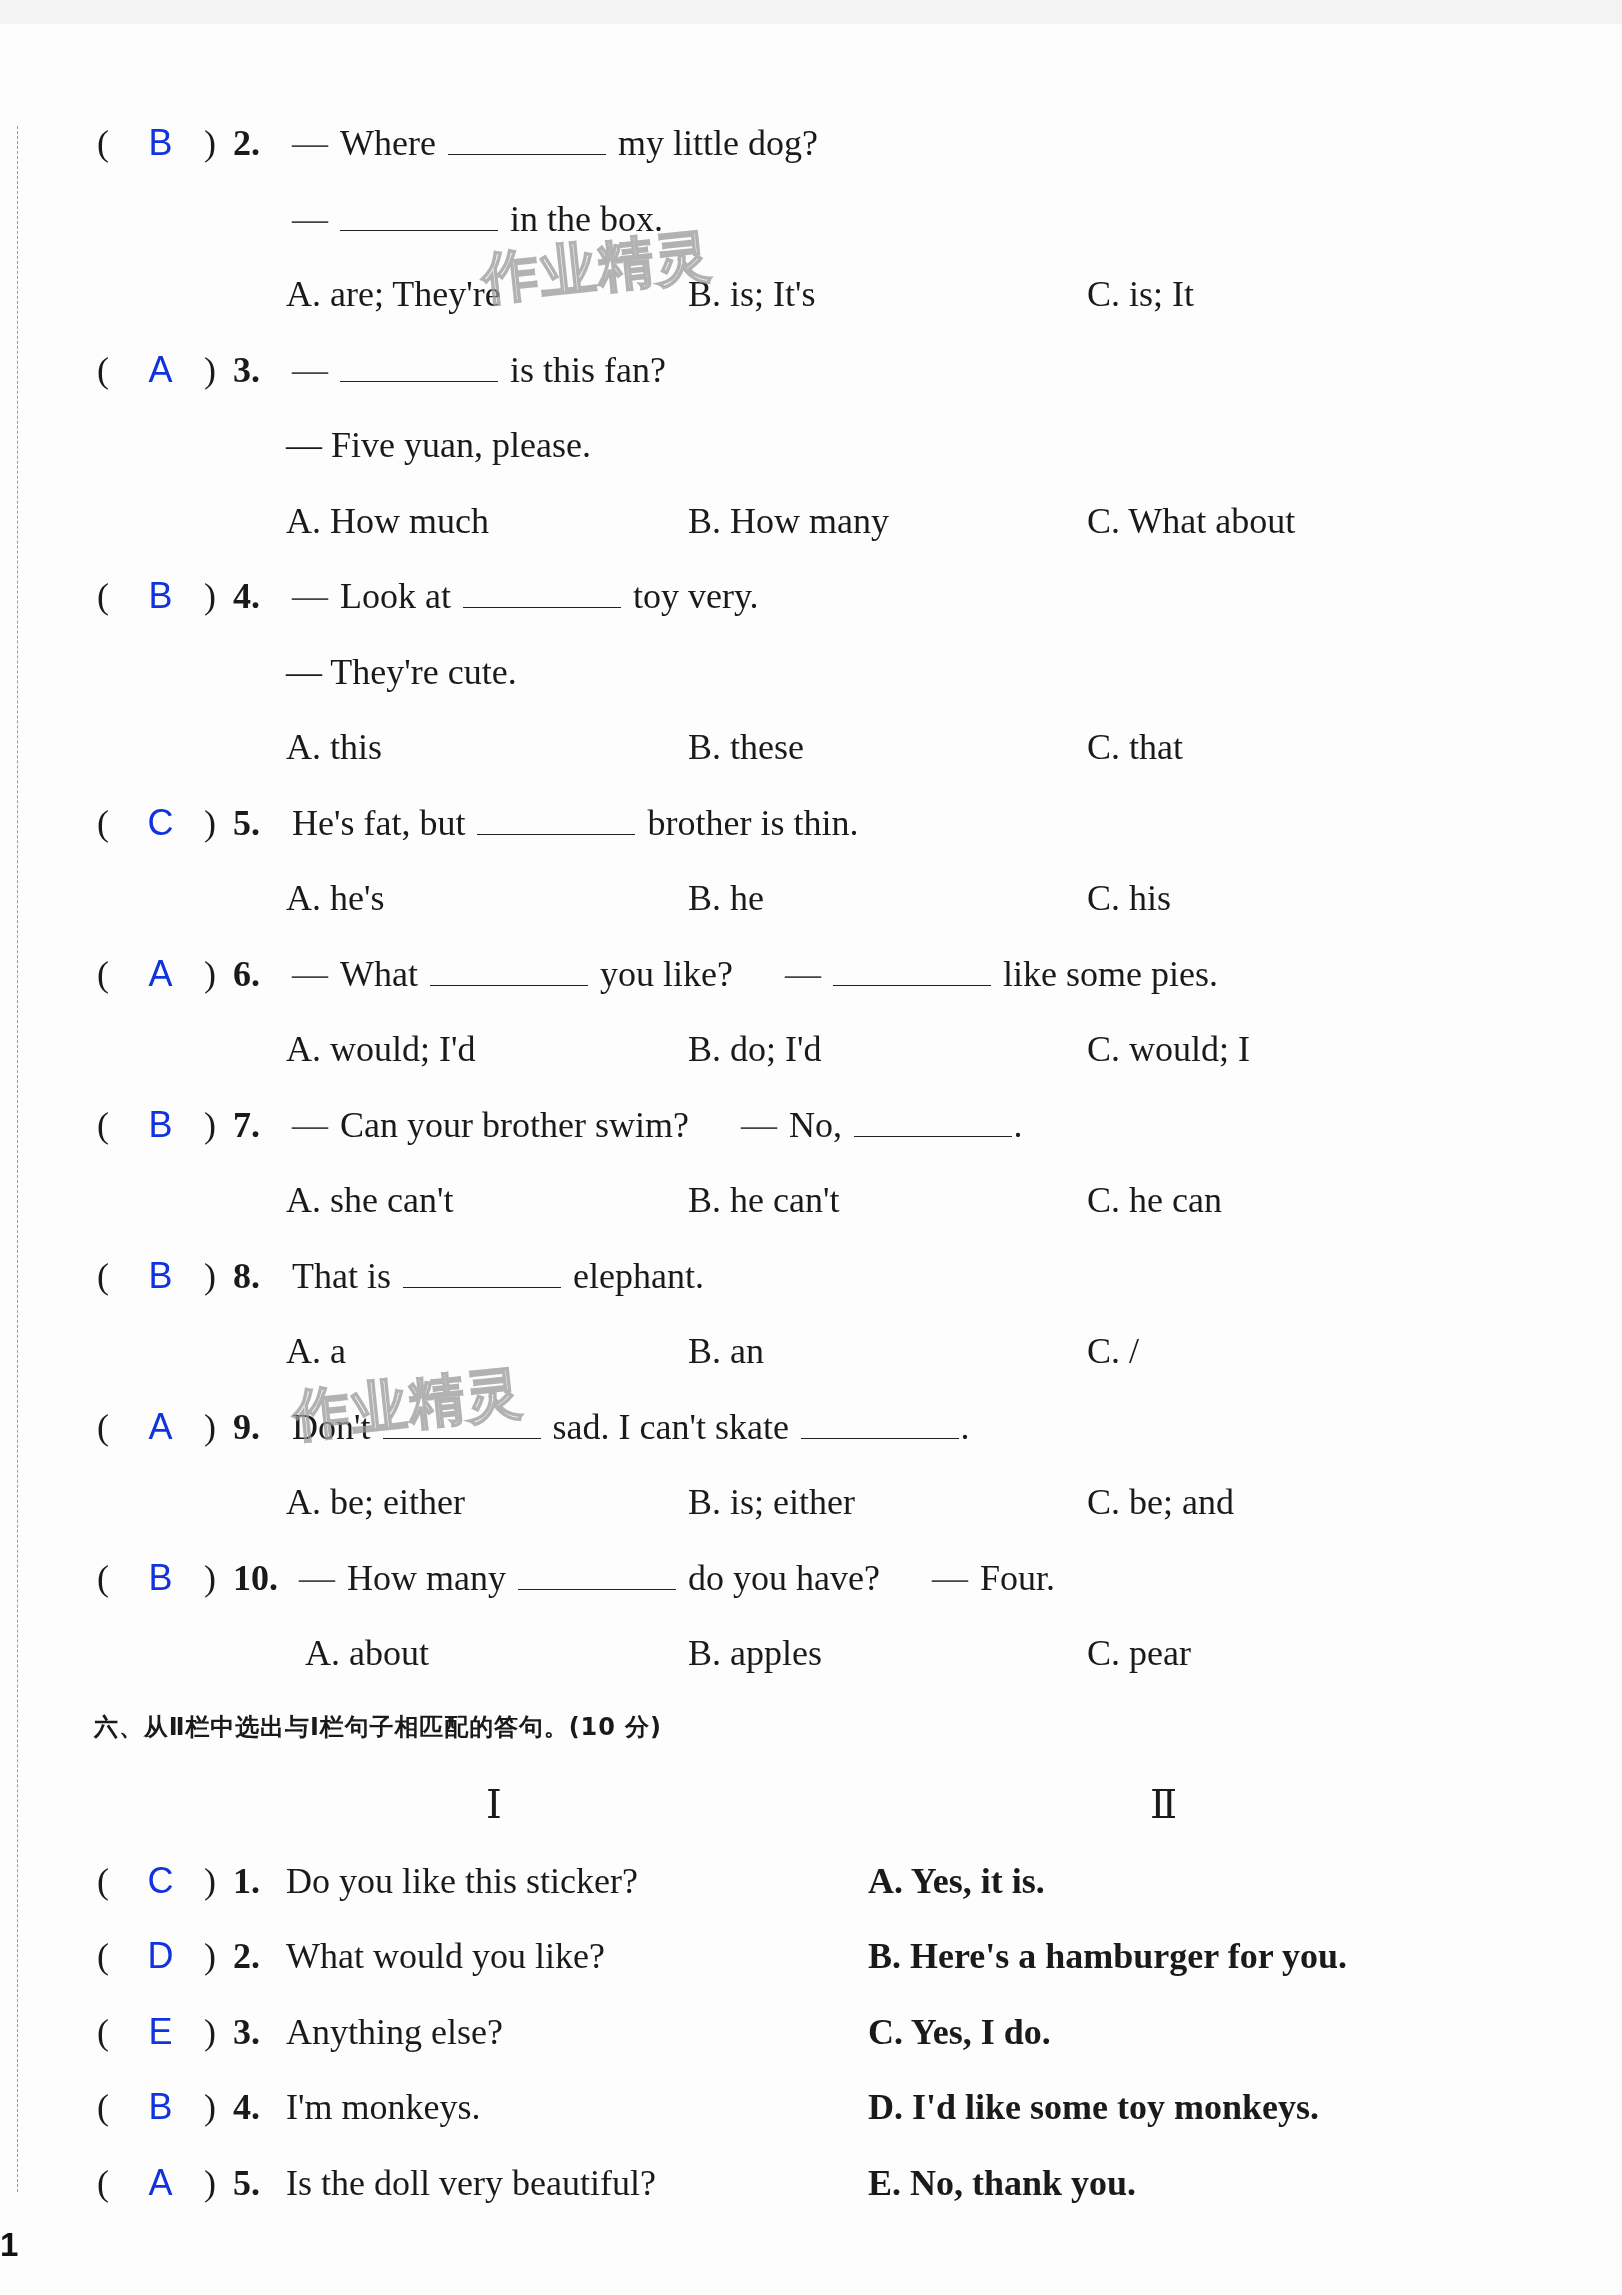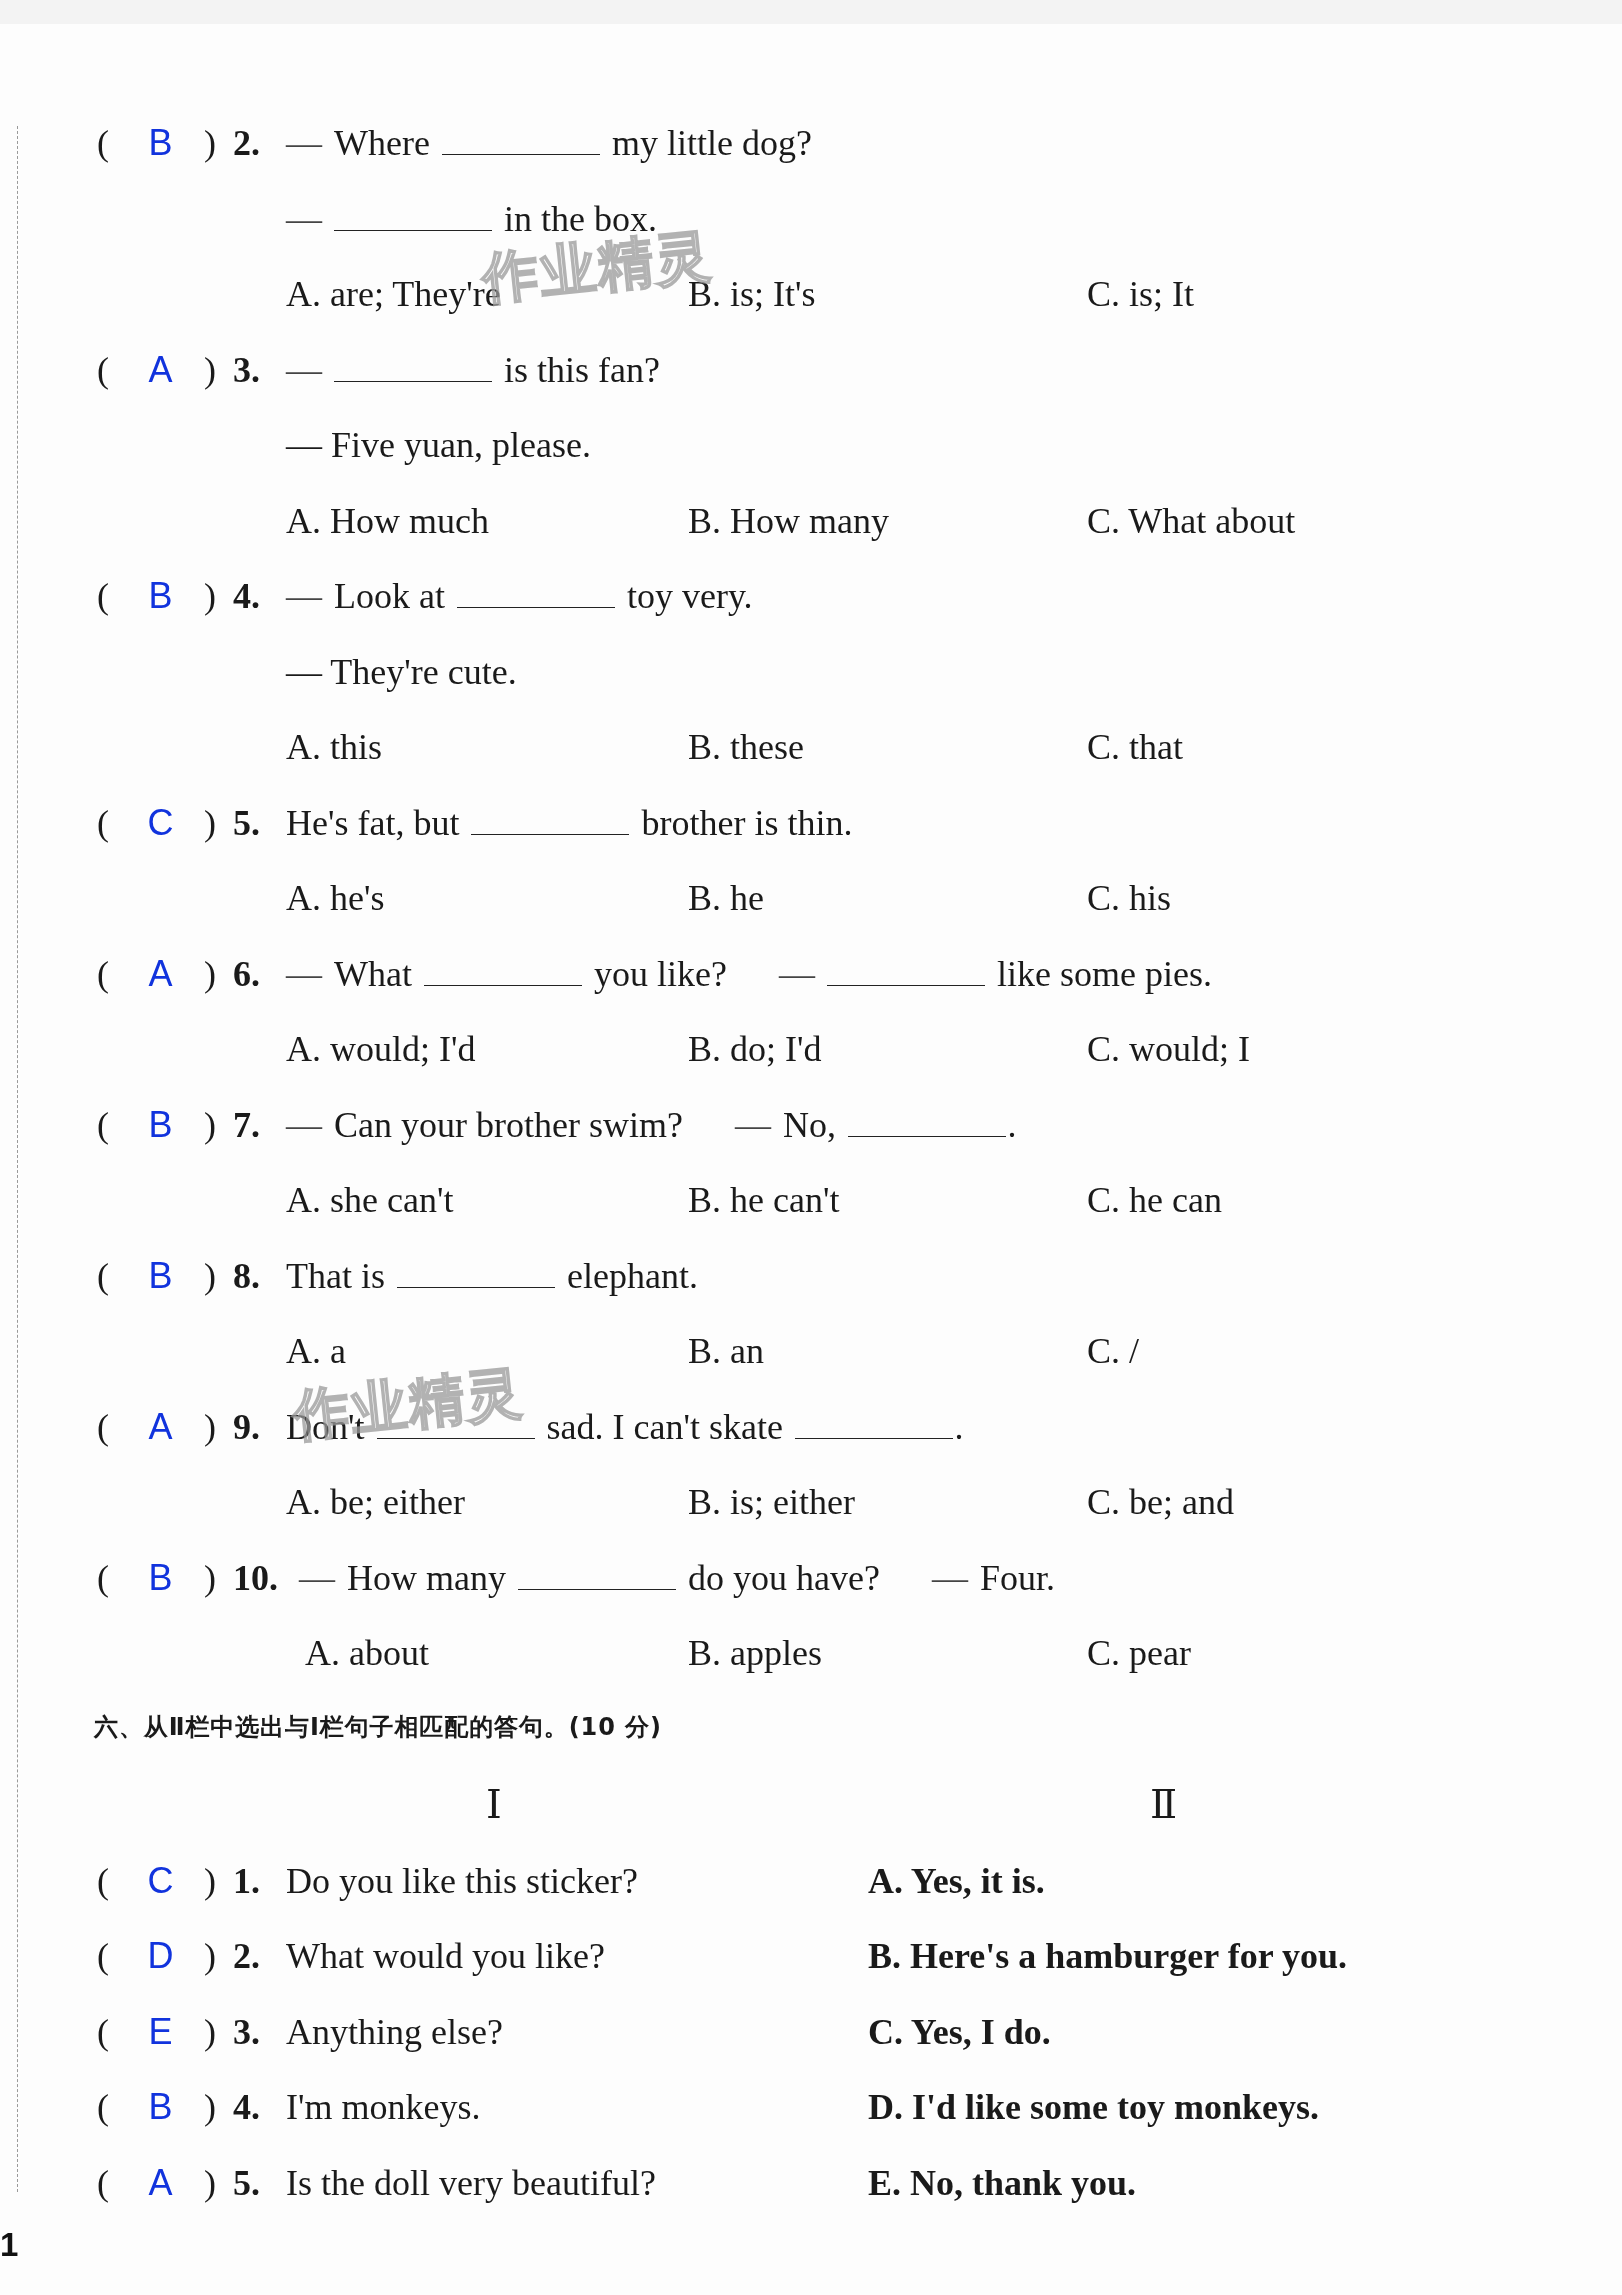--- a/index.html
+++ b/index.html
@@ -12,21 +12,21 @@
   .topband { position: absolute; left: 0; top: 0; width: 1623px; height: 24px; background: #f3f3f3; }
   .margin-line {
     position: absolute; left: 17.4px; top: 126px; height: 2066px; width: 0;
     border-left: 1.7px dashed #9a9a9a;
   }
   .row { position: absolute; left: 0; height: 52px; font-size: 36px; line-height: 52px; white-space: nowrap; }
   .paren-open { position: absolute; left: 97px; }
   .answer { position: absolute; left: 139px; width: 43px; text-align: center; color: #1133dd; font-family: "Liberation Sans", "DejaVu Sans", sans-serif; font-size: 36px; }
   .paren-close { position: absolute; left: 204px; }
   .qnum { position: absolute; left: 233px; font-weight: bold; }
-  .qtext { position: absolute; left: 286px; font-family: Liberation Serif, serif; }
+  .qtext { position: absolute; left: 292px; font-family: Liberation Serif, serif; }
   .qtext10 { position: absolute; left: 299px; }
   .blank { display: inline-block; width: 158px; border-bottom: 1.7px solid #222; height: 35px; vertical-align: baseline; margin: 0 12px; }
   .dash { display: inline-block; margin-right: 12px; color: #444; }
   .opt { position: absolute; text-align: center; }
   .optA { left: 286px; }
   .optA10 { left: 305px; }
   .optB { left: 688px; }
   .optC { left: 1087px; font-family: Liberation Serif, serif; }
   .indent { position: absolute; left: 286px; }
   .section-title {

